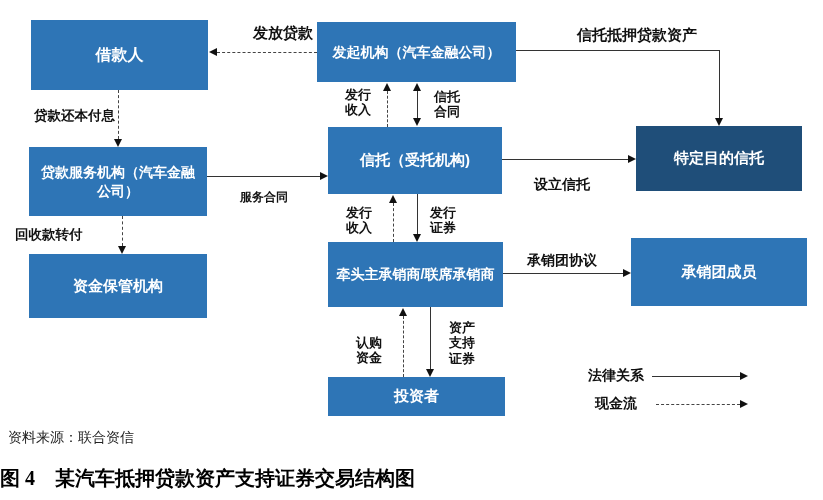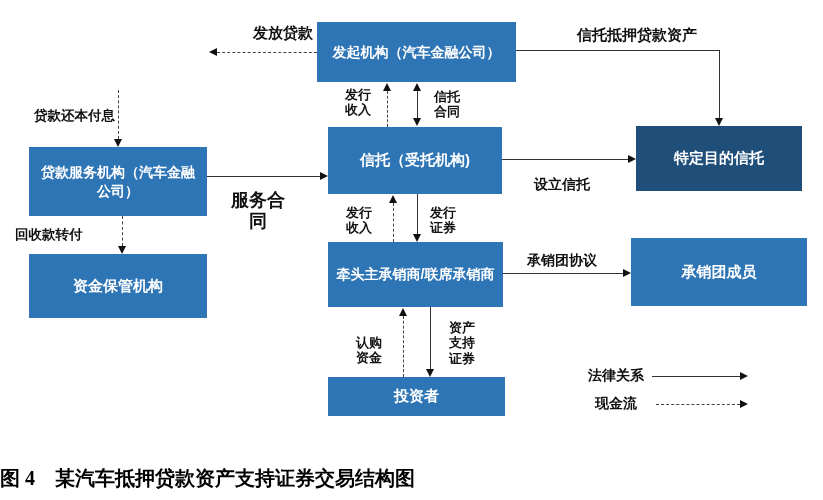--- a/index.html
+++ b/index.html
@@ -33,20 +33,21 @@
     position:absolute;left:0;width:100%;text-align:left;
     font-family:"Liberation Serif","DejaVu Serif",serif;
     font-weight:bold;font-size:20px;color:#000000;
   }
 </style>
 </head>
 <body>
 
 <div class="stage">
 
+  <div class="node blue" style="left:31px;top:20px;width:177px;height:70px;font-size:16px">借款人</div>
   <div class="node blue" style="left:317px;top:22px;width:199px;height:60px;font-size:14px">发起机构（汽车金融公司）</div>
   <div class="node blue" style="left:29px;top:147px;width:178px;height:69px;font-size:14px">贷款服务机构（汽车金融公司）</div>
   <div class="node blue" style="left:328px;top:127px;width:174px;height:67px">信托（受托机构)</div>
   <div class="node dark" style="left:636px;top:126px;width:166px;height:65px">特定目的信托</div>
   <div class="node blue" style="left:29px;top:254px;width:178px;height:64px">资金保管机构</div>
   <div class="node blue" style="left:328px;top:242px;width:175px;height:65px;font-size:14px">牵头主承销商/联席承销商</div>
   <div class="node blue" style="left:631px;top:238px;width:176px;height:68px">承销团成员</div>
   <div class="node blue" style="left:328px;top:377px;width:177px;height:39px">投资者</div>
 
   <div>
@@ -64,21 +65,21 @@
   <div>
     <div class="ln dv" style="left:122px;top:216px;height:30px"></div>
     <div class="ah ah-down" style="left:118px;top:246px"></div>
   </div>
   <div class="elabel" style="left:15px;top:227px;font-size:13.5px">回收款转付</div>
 
   <div>
     <div class="ln lh" style="left:207px;top:176px;width:113px"></div>
     <div class="ah ah-right" style="left:320px;top:172px"></div>
   </div>
-  <div class="elabel" style="left:226px;top:190px;width:64px;font-size:18px">服务合同</div>
+  <div class="elabel" style="left:232px;top:190px;width:64px;font-size:12px">服务合同</div>
 
   <div>
     <div class="ln dv" style="left:387px;top:91px;height:36px"></div>
     <div class="ah ah-up" style="left:383px;top:83px"></div>
   </div>
   <div class="elabel" style="left:345px;top:87px">发行
 收入</div>
 
   <div>
     <div class="ln lv" style="left:417px;top:89px;height:30px"></div>
@@ -138,16 +139,17 @@
 
   <div>
     <div class="elabel" style="left:588px;top:367px;font-size:14px">法律关系</div>
     <div class="ln lh" style="left:652px;top:376px;width:88px"></div>
     <div class="ah ah-right" style="left:740px;top:372px"></div>
     <div class="elabel" style="left:595px;top:395px;font-size:14px">现金流</div>
     <div class="ln dh" style="left:656px;top:404px;width:84px"></div>
     <div class="ah ah-right" style="left:740px;top:400px"></div>
   </div>
 
+  <div class="source" style="left:8px;top:429px">资料来源：联合资信</div>
 
   <div class="caption" style="top:465px">图 4　某汽车抵押贷款资产支持证券交易结构图</div>
 
 </div>
 
 </body></html>

